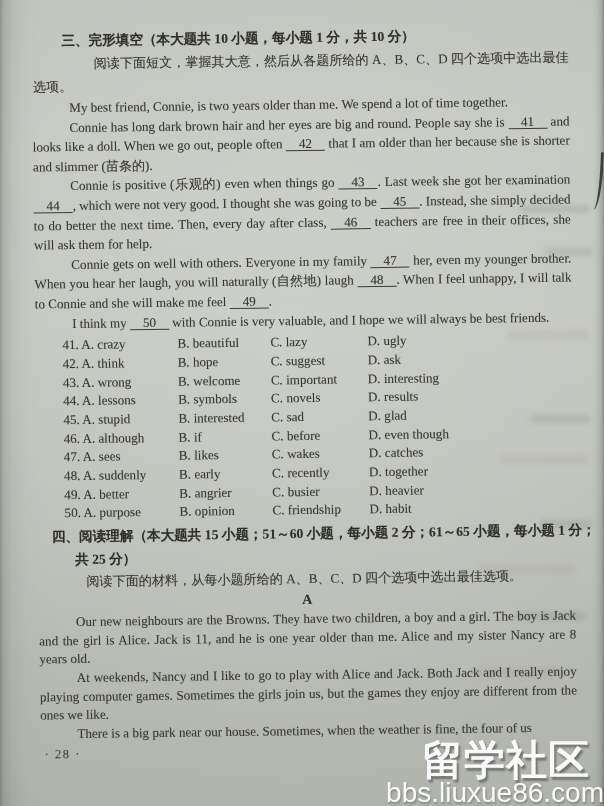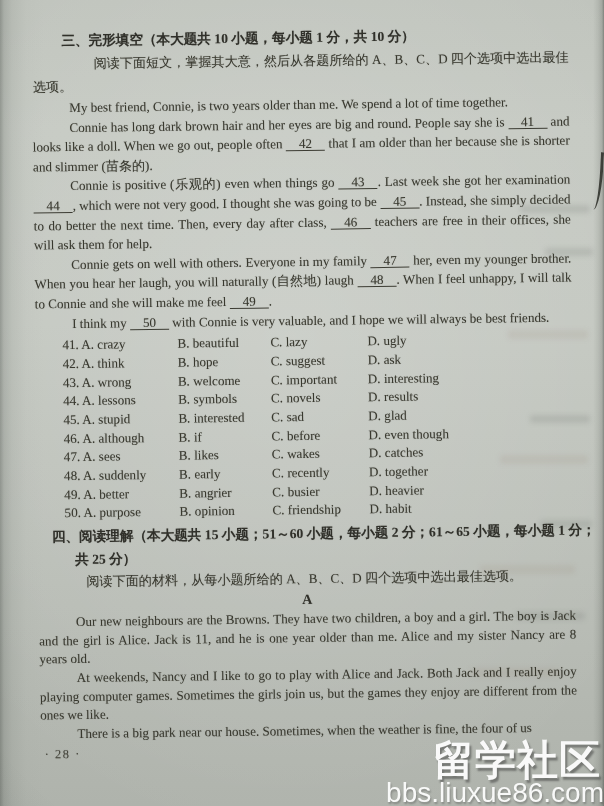--- a/index.html
+++ b/index.html
@@ -32,21 +32,21 @@
   .h4head{margin:2px 0 0 14px;font-size:13.6px;font-weight:700;line-height:23px;color:#30302a}
   .h4head2{margin-left:37px;font-weight:700;font-size:13.6px;line-height:23px;color:#30302a}
   .rinstr{margin-left:48px;line-height:22px}
   .plabel{text-align:center;font-weight:700;font-size:14px;line-height:20px;color:#30302a}
   .rpara{line-height:18.6px}
   .pagenum{margin:4px 0 0 4px;font-size:12.5px;letter-spacing:1.5px;color:#45453c}
   .watermark{
     position:absolute;right:0;bottom:2px;z-index:6;text-align:right;
     font-family:"Liberation Sans","DejaVu Sans",sans-serif;color:#ffffff;
   }
-  .wm-logo{font-size:41px;font-weight:700;line-height:42px;letter-spacing:1px;margin-right:3px;opacity:.93;text-shadow:2px 3px 2px rgba(45,45,45,0.5)}
+  .wm-logo{font-size:41px;font-weight:700;line-height:42px;letter-spacing:1px;margin-right:14px;opacity:.93;text-shadow:2px 3px 2px rgba(45,45,45,0.5)}
   .wm-url{font-size:28px;line-height:23px;opacity:.92;text-shadow:1px 2px 2px rgba(60,60,60,0.4)}
   .edge-mark{
     position:absolute;right:1px;top:152px;width:6px;height:58px;z-index:4;opacity:.85;
     border-right:3.5px solid #2b2d27;border-radius:0 0 100% 0 / 0 0 90% 0;transform:rotate(2deg);
   }
   .smudge{position:absolute;background:rgba(95,100,92,0.16);filter:blur(2.5px);border-radius:3px;z-index:1}
   .smudge.warm{background:rgba(150,122,105,0.12)}
 </style>
 </head>
 <body>

